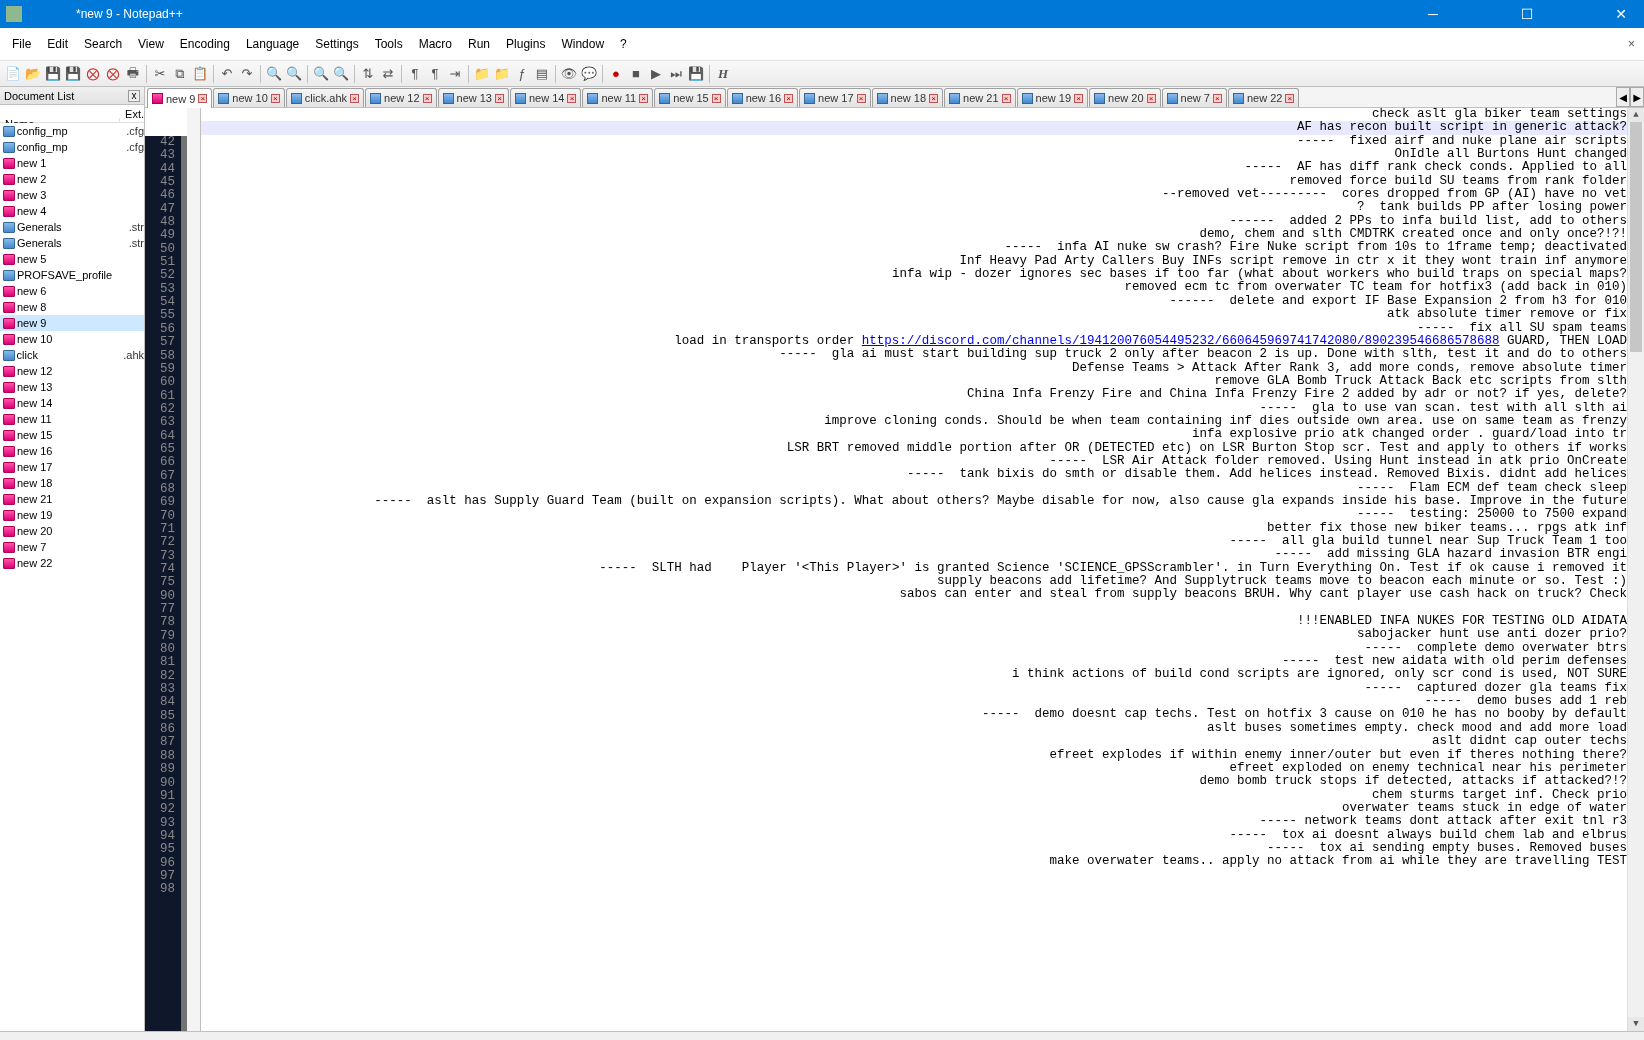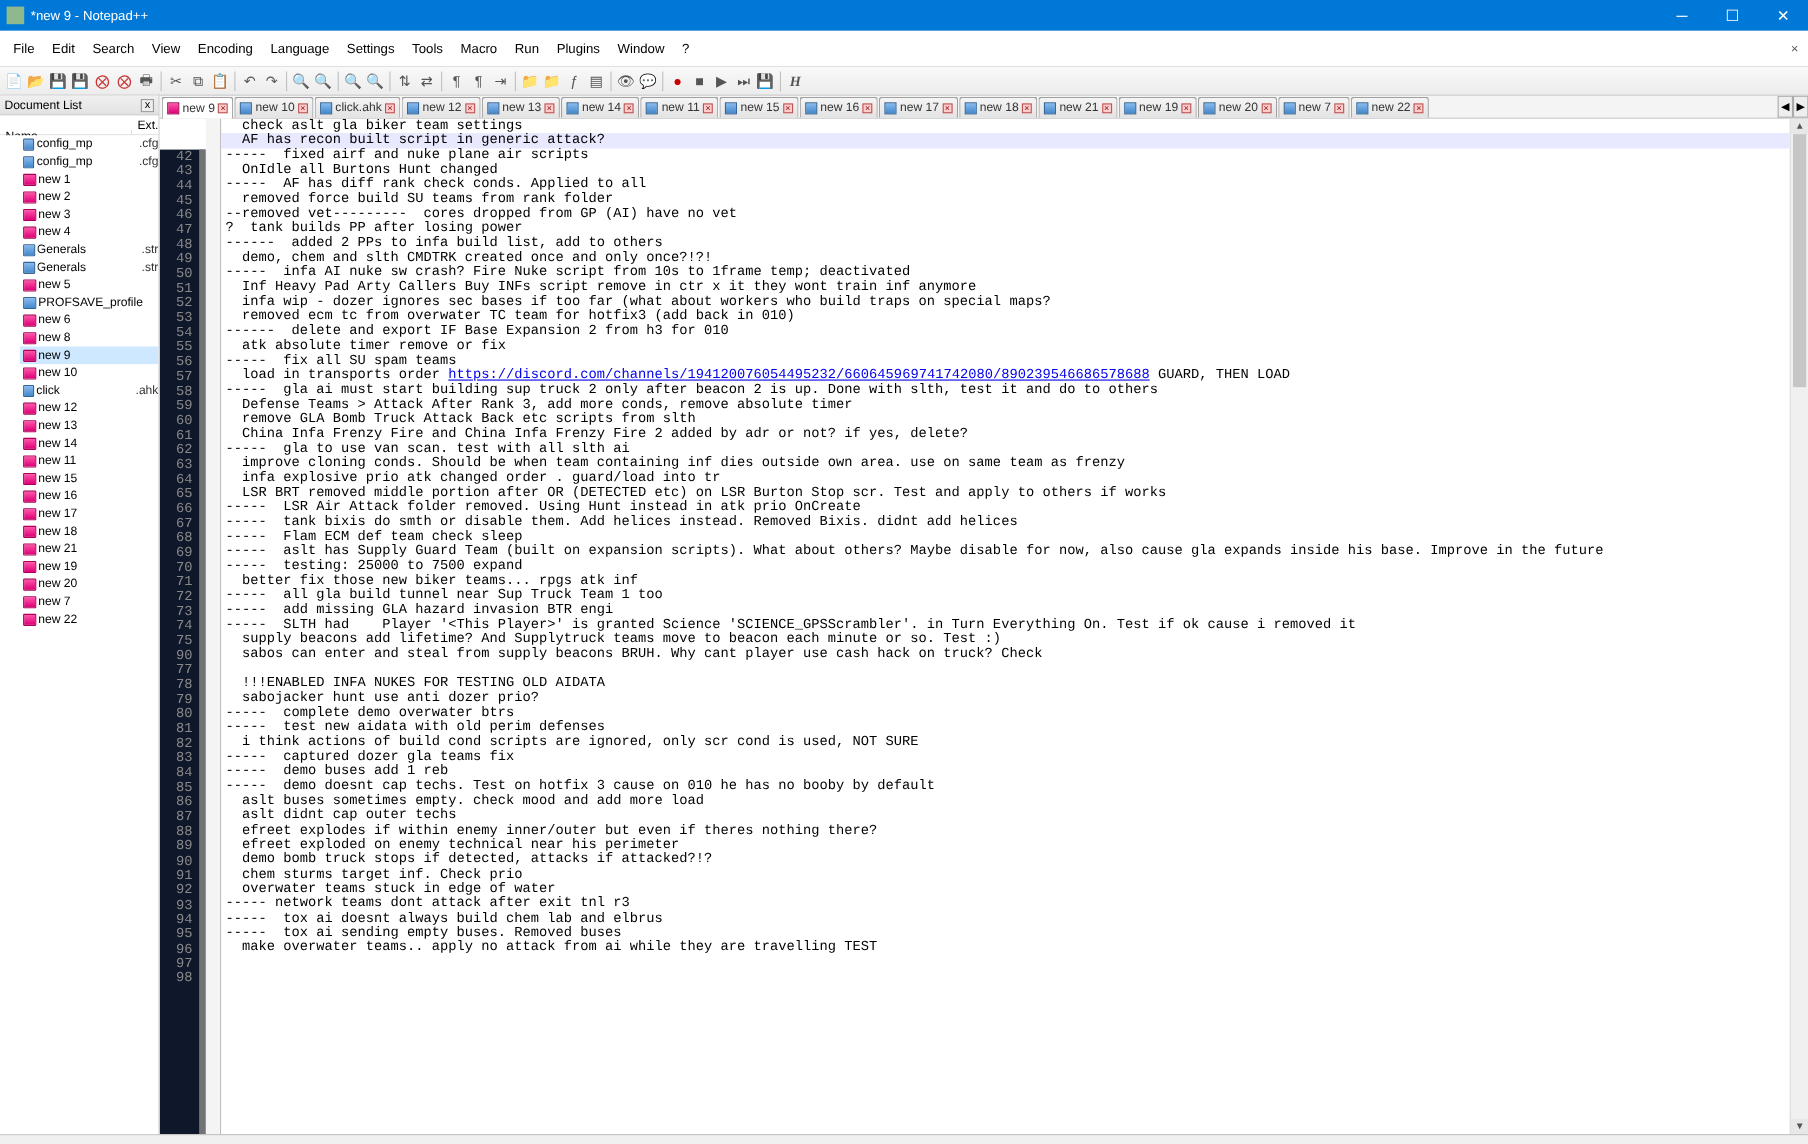--- a/index.html
+++ b/index.html
@@ -1,54 +1,54 @@
 <!DOCTYPE html>
 <html><head>
 <meta charset="utf-8">
 <style>
 * { margin:0; padding:0; box-sizing:border-box; }
 body { font-family:"Segoe UI",Tahoma,sans-serif; font-size:12px; background:#fff; overflow:hidden; width:1644px; height:1040px; position:relative; color:#000; }
-.titlebar { height:28px; background:#0078D7; color:#fff; display:flex; align-items:center; padding-left:6px; }
+.titlebar { height:28px; background:#0078D7; color:#fff; display:flex; align-items:center; padding-left:6px;gap:48px; }
 .titlebar .icon { width:16px; height:16px; background:#8fb88f; margin-right:6px; display:inline-block; }
 .titlebar .title { flex:1; font-size:12px; }
 .titlebar .wbtn { width:46px; height:28px; display:flex; align-items:center; justify-content:center; color:#fff; font-size:14px; }
 .menubar { height:33px; background:#fff; border-bottom:1px solid #e0e0e0; display:flex; align-items:center; padding:0 4px; font-size:12px; }
 .menubar span { padding:1px 8px; }
 .closebtn { margin-left:auto; width:20px; text-align:center; color:#555; }
 .toolbar { height:26px; background:linear-gradient(#f9f9f9,#ececec); border-bottom:1px solid #c0c0c0; display:flex; align-items:center; padding:0 4px; gap:2px; }
 .tbtn { width:18px; height:18px; display:flex; align-items:center; justify-content:center; font-size:13px; color:#555; }
 .tsep { width:1px; height:18px; background:#c0c0c0; margin:0 2px; }
 .main { display:flex; height:calc(100% - 28px - 20px - 26px - 22px); }
 .panel { width:145px; background:#f7f7f7; border-right:1px solid #c0c0c0; display:flex; flex-direction:column; }
 .panel-head { height:18px; background:linear-gradient(#f0f0f0,#e2e2e2); border-bottom:1px solid #c0c0c0; font-size:11px; padding:1px 4px; display:flex; align-items:center; }
 .panel-head .x { margin-left:auto; border:1px solid #999; width:12px; height:12px; line-height:10px; text-align:center; font-size:10px; background:#eee; }
 .panel-cols { height:18px; background:#fff; border-bottom:1px solid #e0e0e0; display:flex; font-size:11px; align-items:center; }
 .panel-cols .c1 { width:126px; padding-left:5px; border-right:1px solid #e0e0e0;margin-top:20px; }
 .panel-cols .c2 { flex:1; padding-left:5px; }
-.panel-list { flex:1; background:#fff; overflow:hidden; font-size:11px;padding-left:18px; }
+.panel-list { flex:1; background:#fff; overflow:hidden; font-size:11px; }
 .prow { display:flex; align-items:center; height:16px; padding-left:3px; }
 .prow.sel { background:#CDE8FF; }
 .prow .ficon { width:12px; height:11px; margin-right:2px; display:inline-block; background:linear-gradient(#f5a,#d07); border:1px solid #a05; border-radius:1px; }
 .prow .ficon.blue { background:linear-gradient(#8be,#48c); border-color:#369; }
 .prow .fn { width:112px; white-space:nowrap; overflow:hidden; }
 .prow .fe { color:#333; }
 .editor-wrap { flex:1; display:flex; flex-direction:column; overflow:hidden; }
 .tabs { height:21px; background:#f4f4f4; border-bottom:1px solid #c0c0c0; display:flex; align-items:flex-end; padding-left:2px; position:relative; }
 .tab { height:19px; padding:0 4px 0 4px; border:1px solid #a0a0a0; border-bottom:none; background:linear-gradient(#f5f5f5,#e3e3e3); margin-right:1px; border-radius:3px 3px 0 0; display:flex; align-items:center; font-size:11px; color:#333; gap:3px; white-space:nowrap; }
 .tab.active { background:#fff; height:20px; position:relative; top:1px; }
 .tab .ti { width:11px; height:11px; background:linear-gradient(#8be,#48c); border:1px solid #369; display:inline-block; }
 .tab.active .ti { background:linear-gradient(#f5a,#d07); border-color:#a05; }
 .tab .tx { width:9px; height:9px; border:1px solid #b55; background:#fcc; font-size:8px; line-height:7px; text-align:center; color:#800; }
 .tabs .navbtns { position:absolute; right:0; top:0; height:20px; display:flex; }
 .tabs .navbtns div { width:14px; border:1px solid #aaa; background:#eee; font-size:10px; display:flex; align-items:center; justify-content:center; }
 .editor { flex:1; display:flex; background:#fff; font-family:Consolas,"Courier New",monospace; font-size:12.5px; position:relative; overflow:hidden; }
 .gutter { width:42px; background:#0f172a; border-right:6px solid #737373; color:#888; text-align:right; padding-right:6px; line-height:13.35px; padding-top:0;margin-top:28px; }
 .fold { width:14px; background:#f4f4f4; border-right:1px solid #c0c0c0; }
 .code { flex:1; white-space:pre; line-height:13.35px; color:#000; overflow:hidden; }
-.code .ln { padding-left:4px; height:13.35px; }
+.code .ln { padding-left:4px; height:13.35px;text-align:right; }
 .code .ln.hl { background:#E8E8FF; }
 .code a { color:#0000EE; text-decoration:underline; }
 .vscroll { width:17px; background:#f0f0f0; border-left:1px solid #ddd; position:relative; }
 .vscroll .thumb { position:absolute; left:2px; right:2px; top:14px; height:230px; background:#c6c6c6; }
 .vscroll .arr { position:absolute; left:0; right:0; height:14px; background:#e8e8e8; font-size:9px; text-align:center; line-height:14px; color:#555; }
 .status { height:22px; background:#f0f0f0; border-top:1px solid #c0c0c0; display:flex; align-items:center; font-size:11px; padding:0 6px; color:#333; }
 .status .seg { padding:0 10px; border-left:1px solid #c8c8c8; height:100%; display:flex; align-items:center;margin-top:36px; }
 .status .seg:first-child { border-left:none; padding-left:2px; flex:0 0 720px; }
 </style>
 </head>

